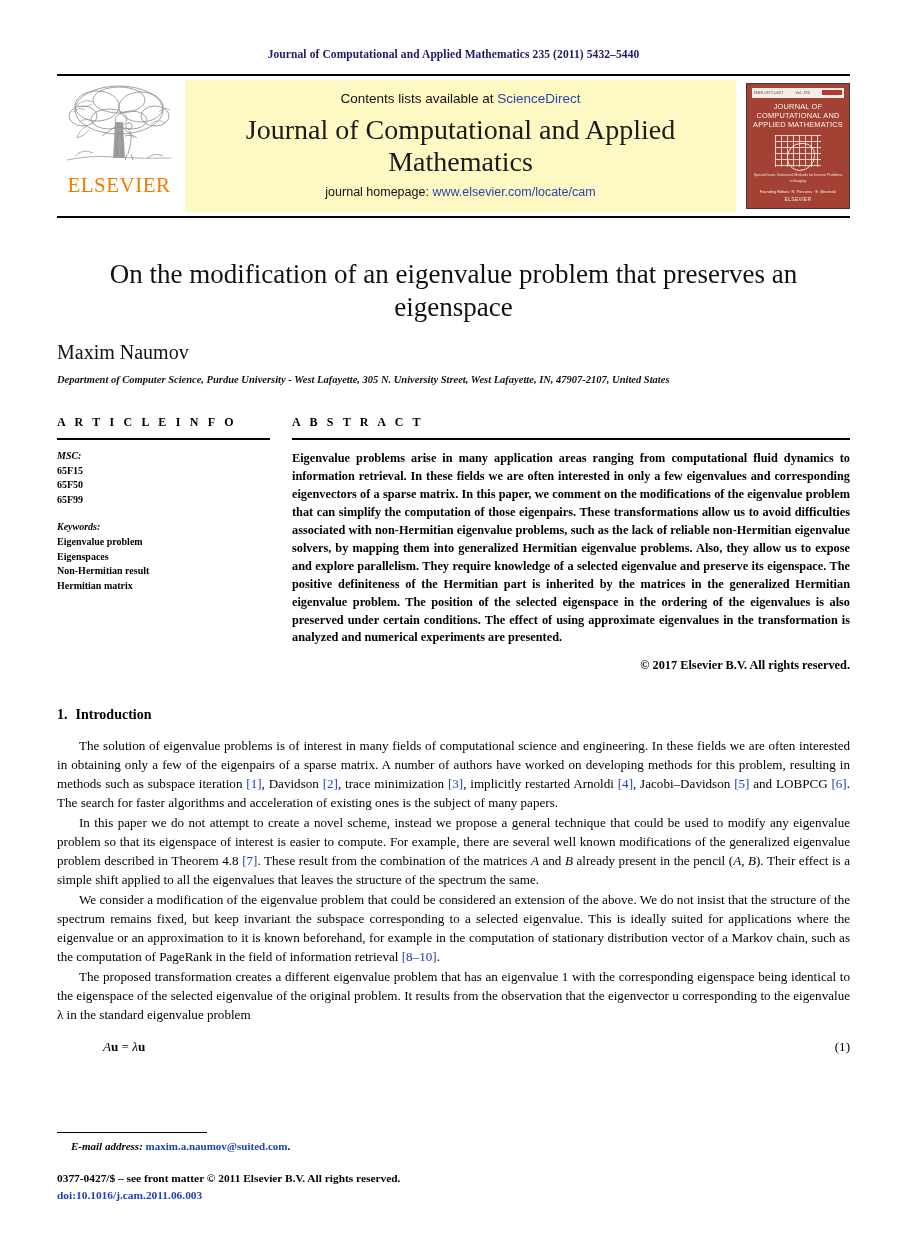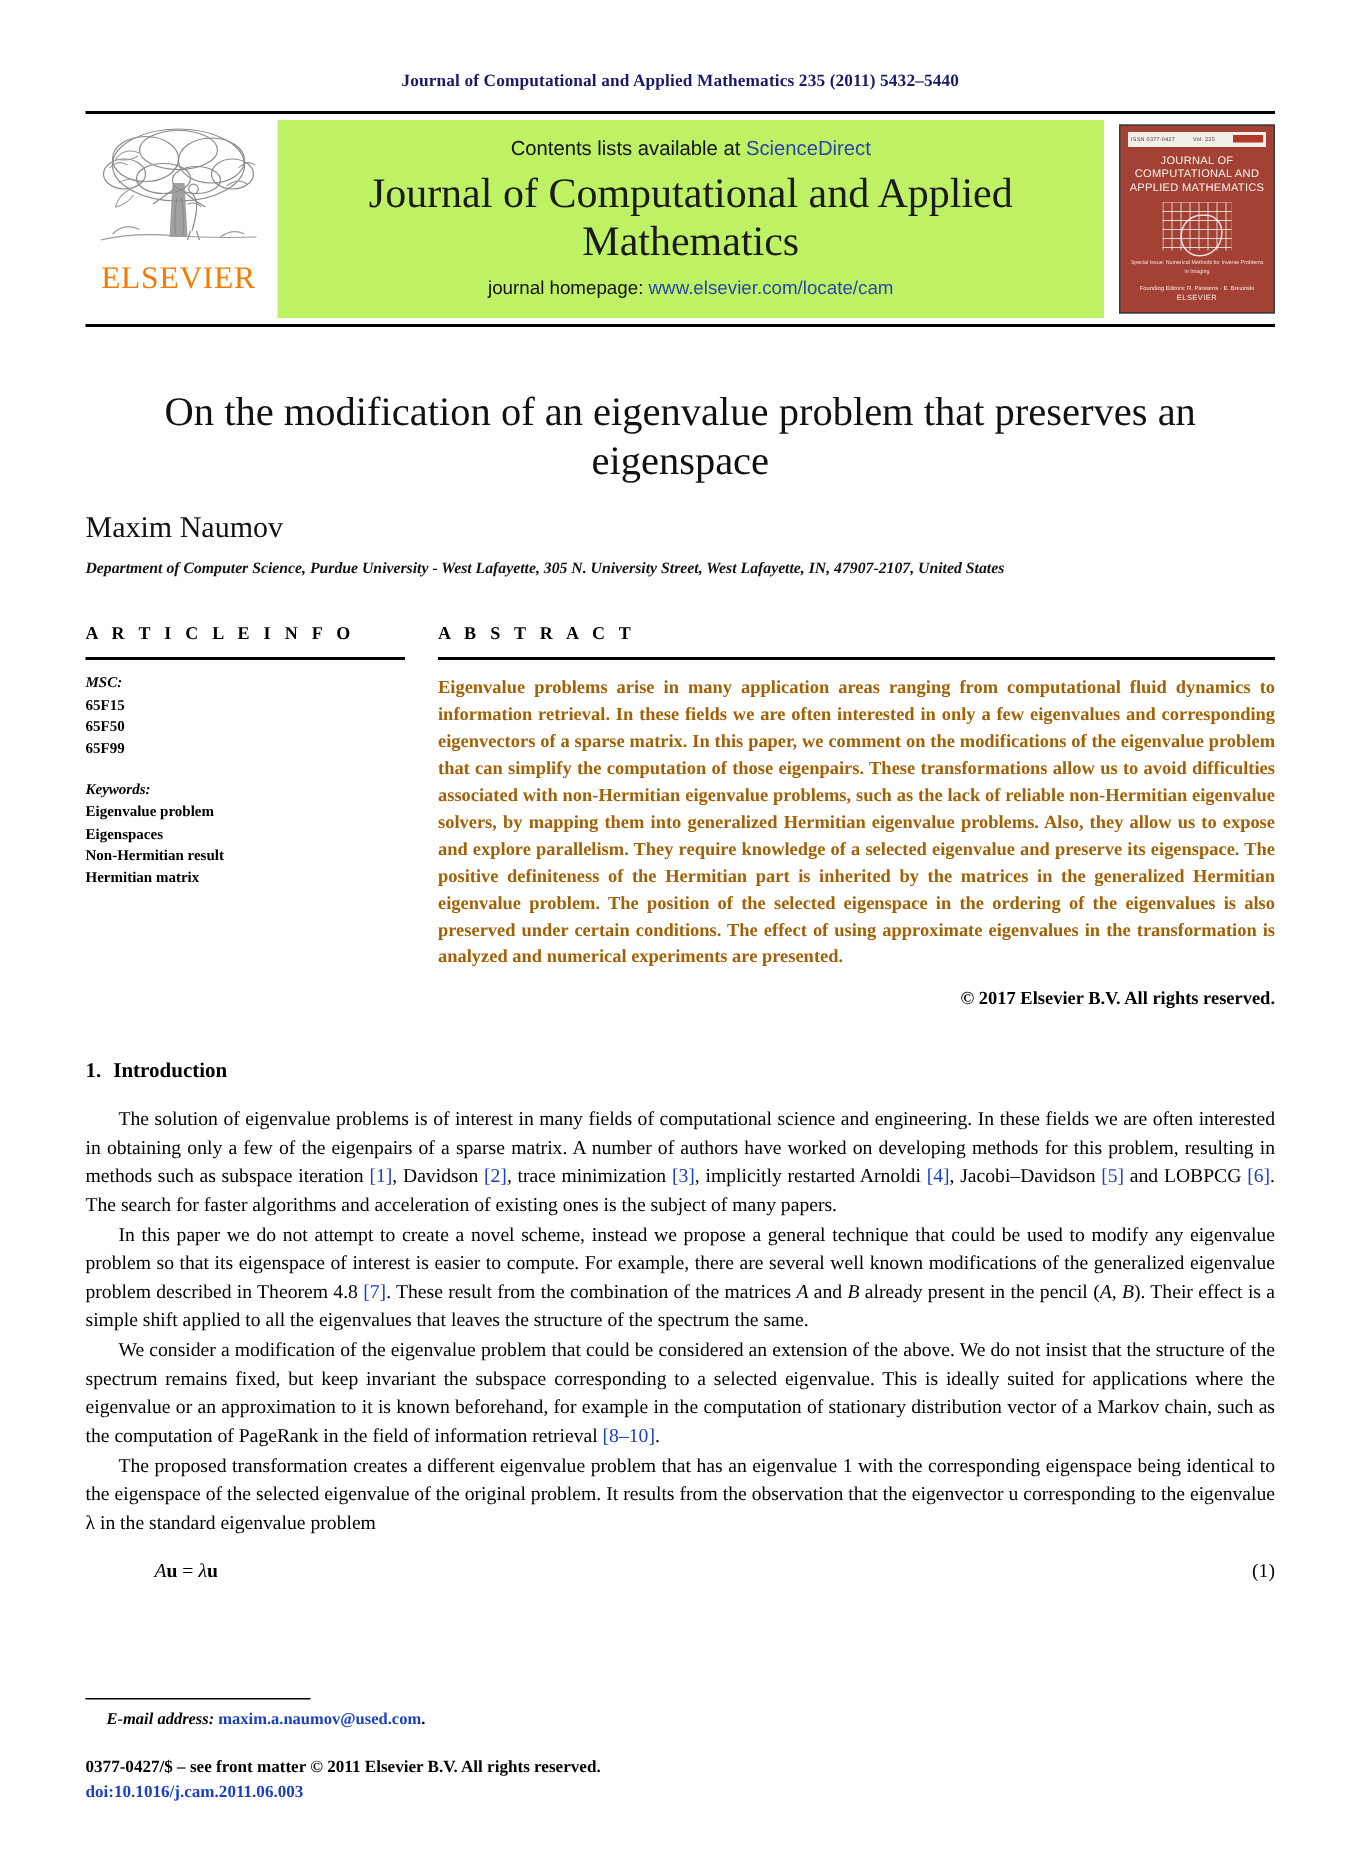--- a/index.html
+++ b/index.html
@@ -60,21 +60,21 @@
     font-family: "Liberation Serif", serif;
     color: #f07d00;
     font-size: 21px;
     letter-spacing: 0.5px;
     line-height: 1;
     margin-top: 1px;
     font-weight: 400;
   }
   .masthead-center {
     flex: 1 1 auto;
-    background: #bef264;
+    background: #fef9c3;
     margin: 0 10px 0 4px;
     display: flex;
     flex-direction: column;
     align-items: center;
     justify-content: center;
     padding: 6px 0 8px 0;
     box-sizing: border-box;
   }
   .contents-line {
     font-family: "Liberation Sans", sans-serif;
@@ -241,21 +241,21 @@
   .info-group { margin-bottom: 13px; }
   .info-group:last-child { margin-bottom: 0; }
 
   .abstract-body {
     font-family: "Liberation Serif", serif;
     font-size: 12.3px;
     line-height: 1.46;
     text-align: justify;
     margin-top: 10px;
     font-weight: bold;
-    color: #a16207;
+    color: #000000;
   }
   .copyright {
     text-align: right;
     font-weight: bold;
     font-size: 12.3px;
     margin-top: 11px;
   }
 
   
   .section-title {
@@ -460,21 +460,21 @@
       <span>=</span>
       <span class="it">λ</span><span class="bf">u</span>
     </div>
     <div class="eqno">(1)</div>
   </div>
 
   <div class="footer">
     <div class="footnote-rule"></div>
     <div class="footnote">
       <span class="lbl">E-mail address:</span>
-      <span class="mail">maxim.a.naumov@used.com</span><span>.</span>
+      <span class="mail">maxim.a.naumov@suited.com</span><span>.</span>
     </div>
     <div class="imprint">
       <div>0377-0427/$ – see front matter © 2011 Elsevier B.V. All rights reserved.</div>
       <div class="doi">doi:10.1016/j.cam.2011.06.003</div>
     </div>
   </div>
 
 </div>
 
 </body></html>

